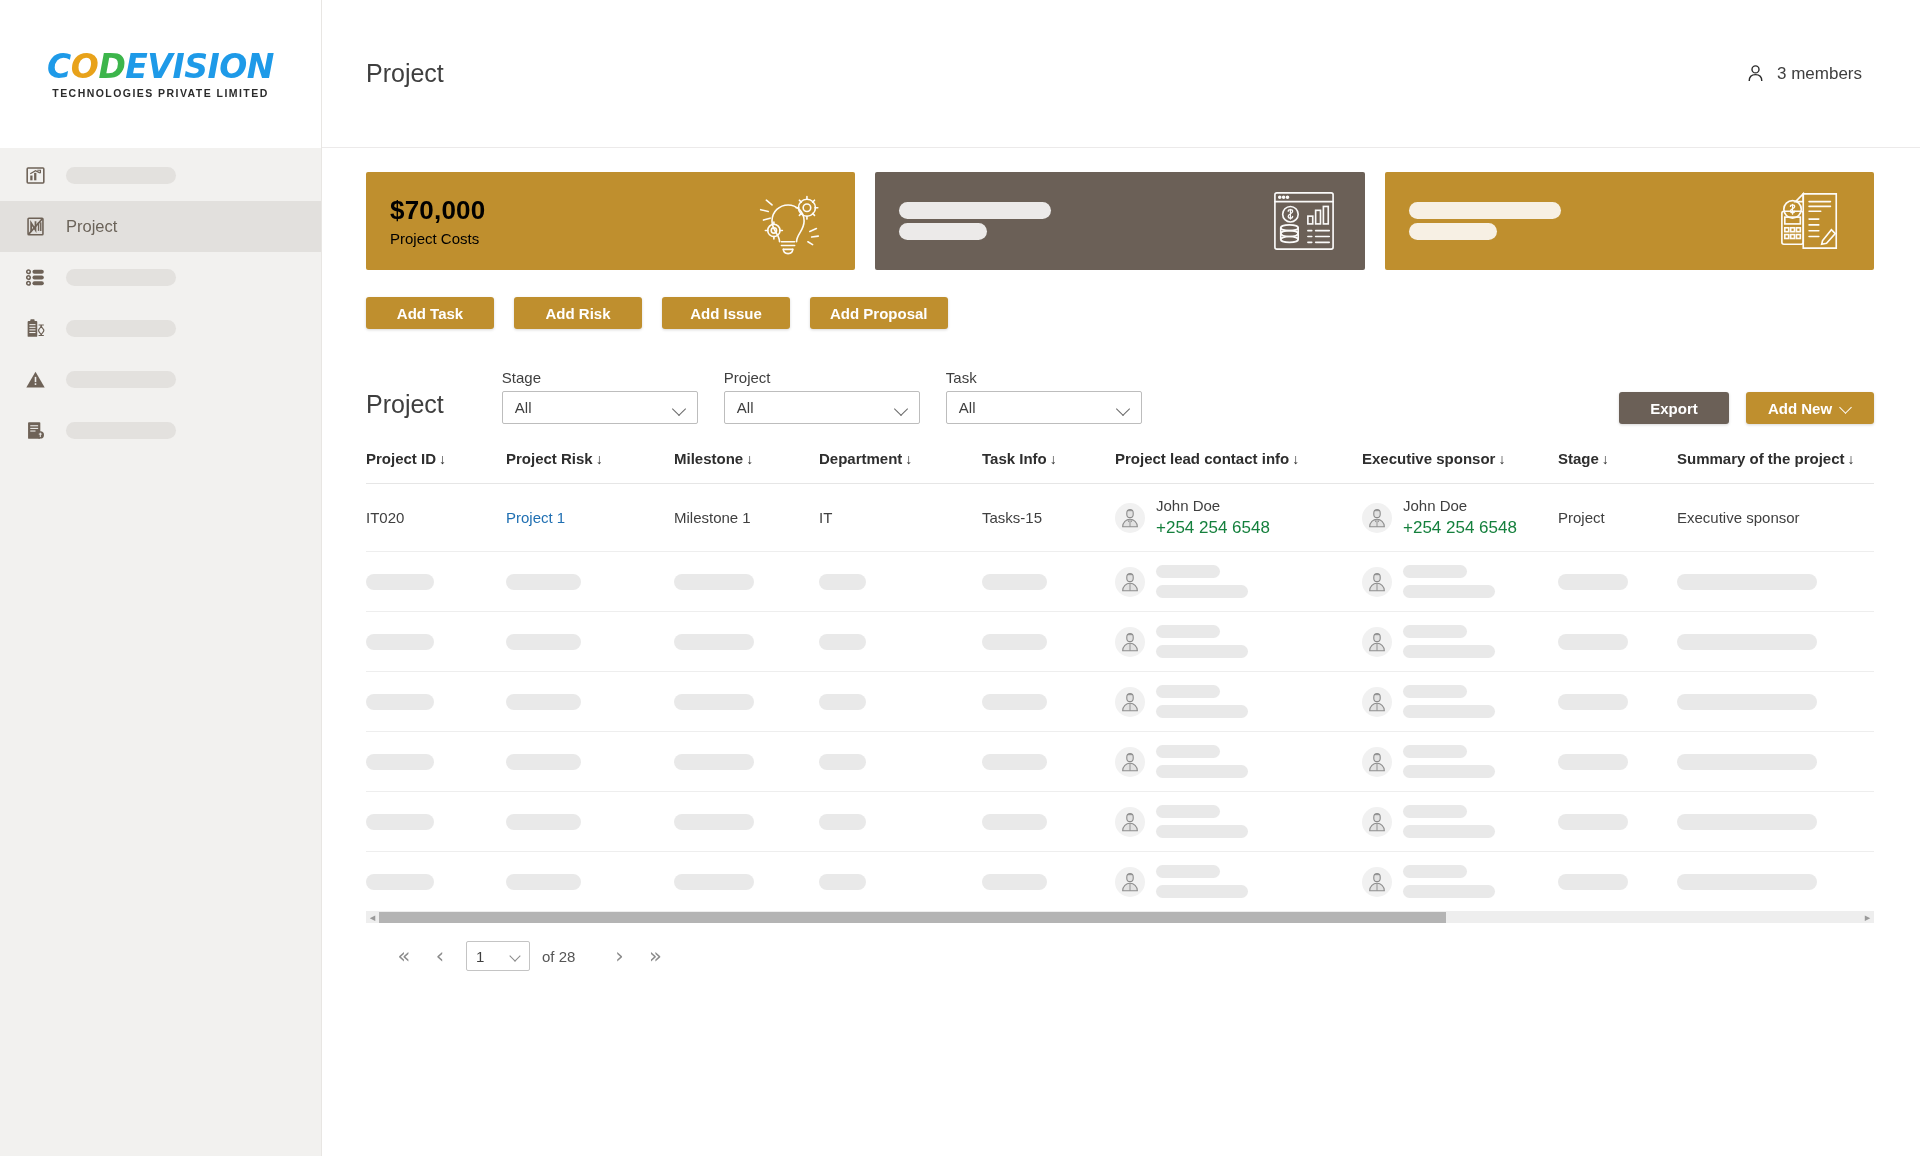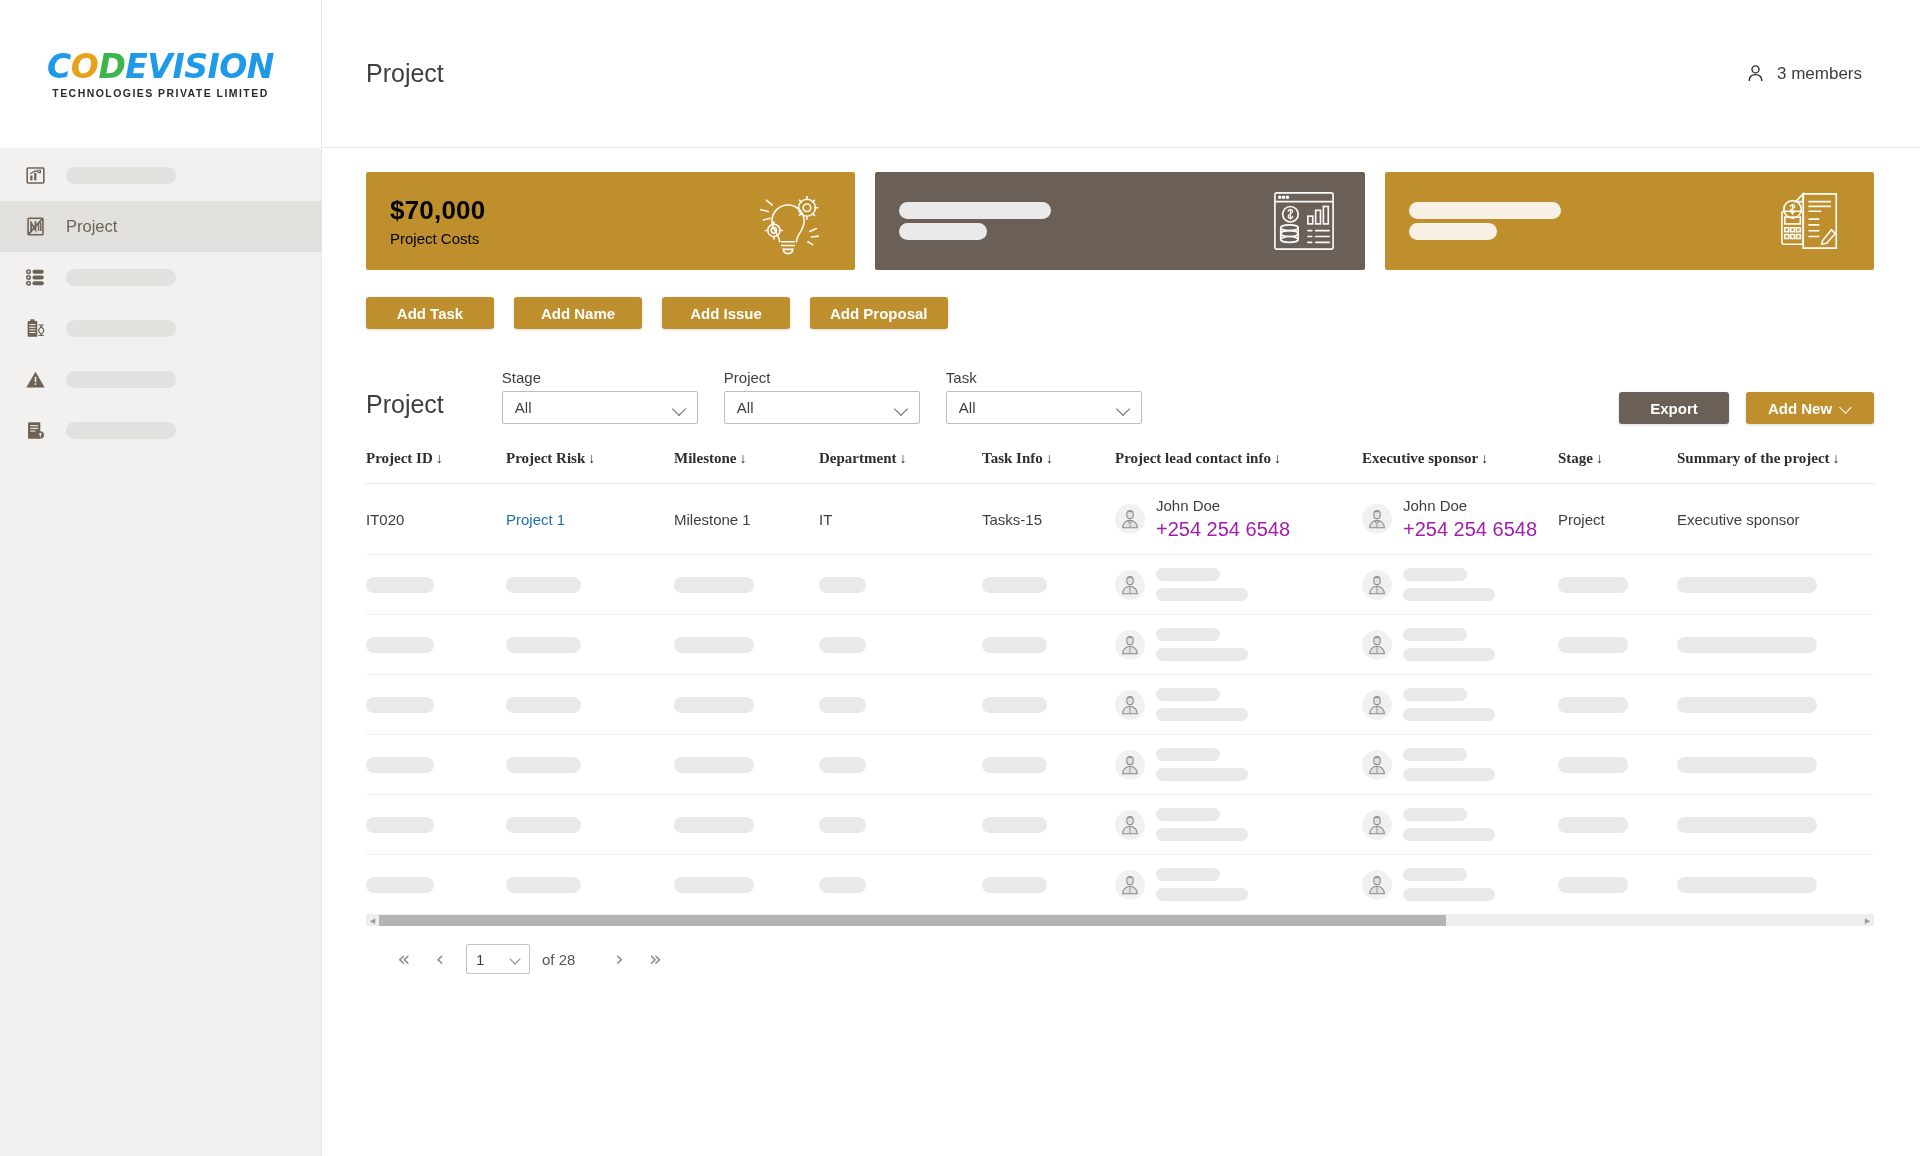--- a/index.html
+++ b/index.html
@@ -270,21 +270,21 @@
     border-collapse: collapse;
     table-layout: fixed;
   }
   table.grid th {
     text-align: left;
     font-size: 15px;
     font-weight: 700;
     color: #2e2e2e;
     padding: 14px 0 16px 0;
     border-bottom: 1px solid #e6e6e6;
-    font-family: Liberation Serif, serif;
+    font-family: Liberation Sans, sans-serif;
     white-space: nowrap;
   }
   table.grid th .sort-arrow {
     font-weight: 400;
     font-size: 14px;
     margin-left: 3px;
     color: #2e2e2e;
   }
   table.grid td {
     font-size: 15px;
@@ -305,21 +305,21 @@
   .avatar {
     width: 30px; height: 30px;
     border-radius: 50%;
     background: #f1f1f1;
     flex: 0 0 30px;
     display: flex; align-items: center; justify-content: center;
   }
   .avatar svg { display: block; }
   .person-lines { display: flex; flex-direction: column; gap: 4px; }
   .person-name { font-size: 15px; color: #3f3f3f; }
-  .person-phone { font-size: 20px; color: #a21caf; }
+  .person-phone { font-size: 17px; color: #15803d; }
   .sk { background: #e9e9e9; border-radius: 10px; height: 16px; display: block; }
   .sk-w1 { width: 68px; }
   .sk-w2 { width: 75px; }
   .sk-w3 { width: 80px; }
   .sk-w4 { width: 47px; }
   .sk-w5 { width: 65px; }
   .sk-w6 { width: 70px; }
   .sk-w7 { width: 140px; }
   .sk-stack { display: flex; flex-direction: column; gap: 7px; }
   .sk-a { width: 64px; height: 13px; background:#e9e9e9; border-radius:8px; }
@@ -570,21 +570,21 @@
                 <rect x="15" y="48" width="4" height="4"></rect>
                 <rect x="21" y="48" width="4" height="4"></rect>
             </svg>
           </div>
         </div>
 
       </section>
 
       <section class="actions">
         <button class="btn">Add Task</button>
-        <button class="btn">Add Name</button>
+        <button class="btn">Add Risk</button>
         <button class="btn">Add Issue</button>
         <button class="btn">Add Proposal</button>
       </section>
 
       <section class="toolbar">
         <div class="section-title">Project</div>
 
         <div class="filters">
           <div class="filter">
             <span class="filter-label">Stage</span>

